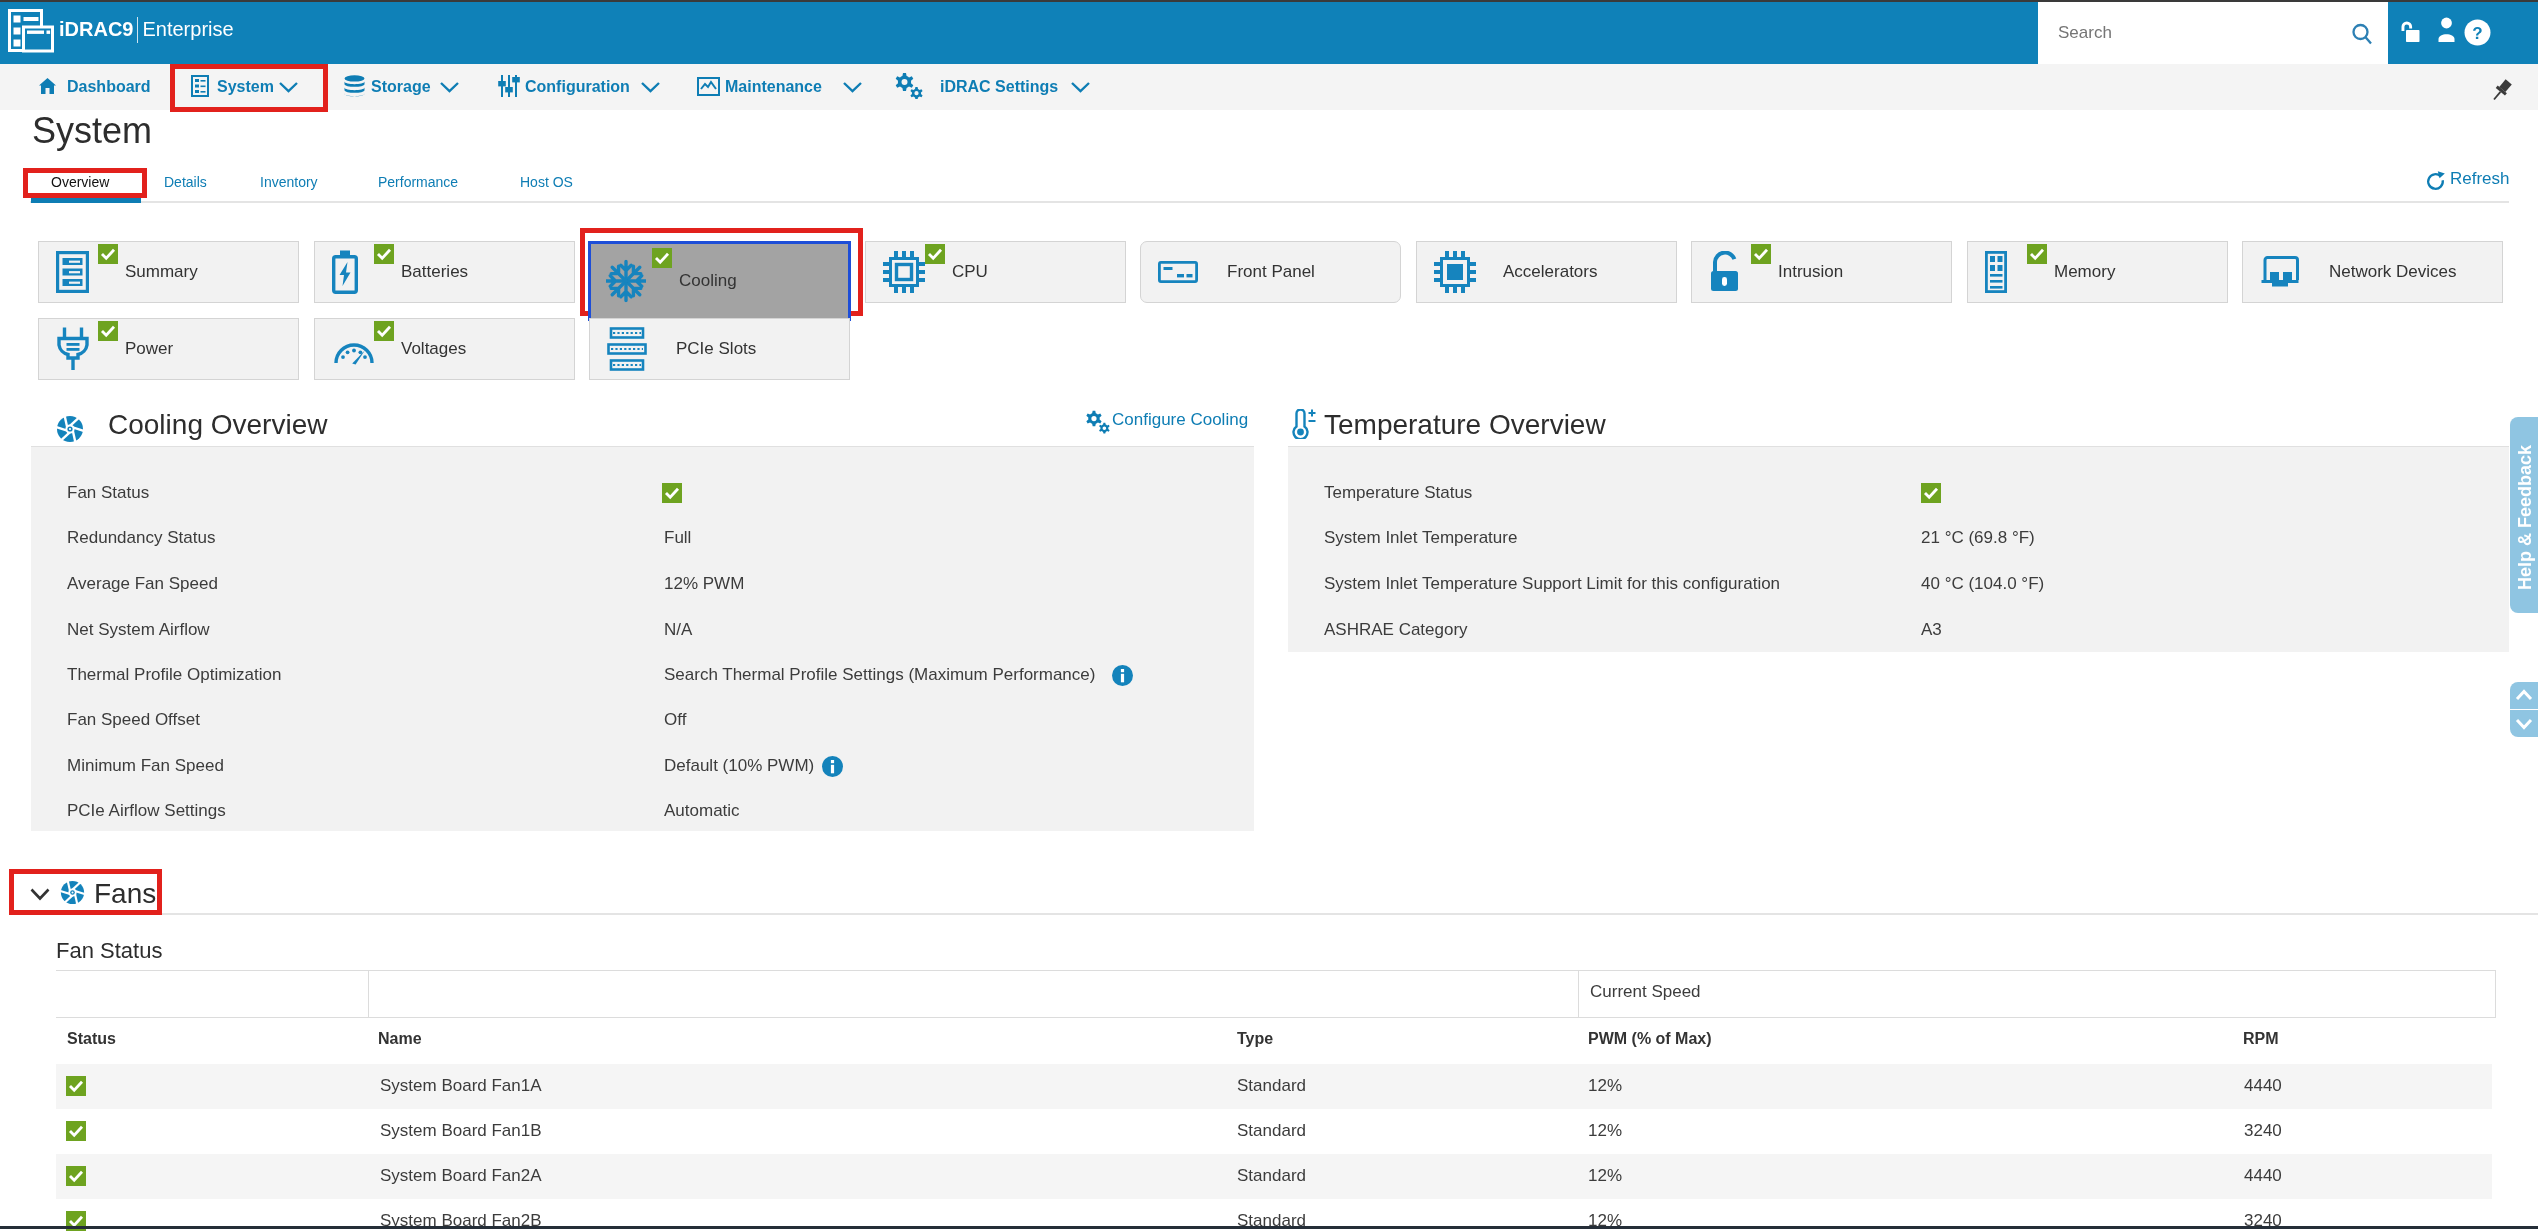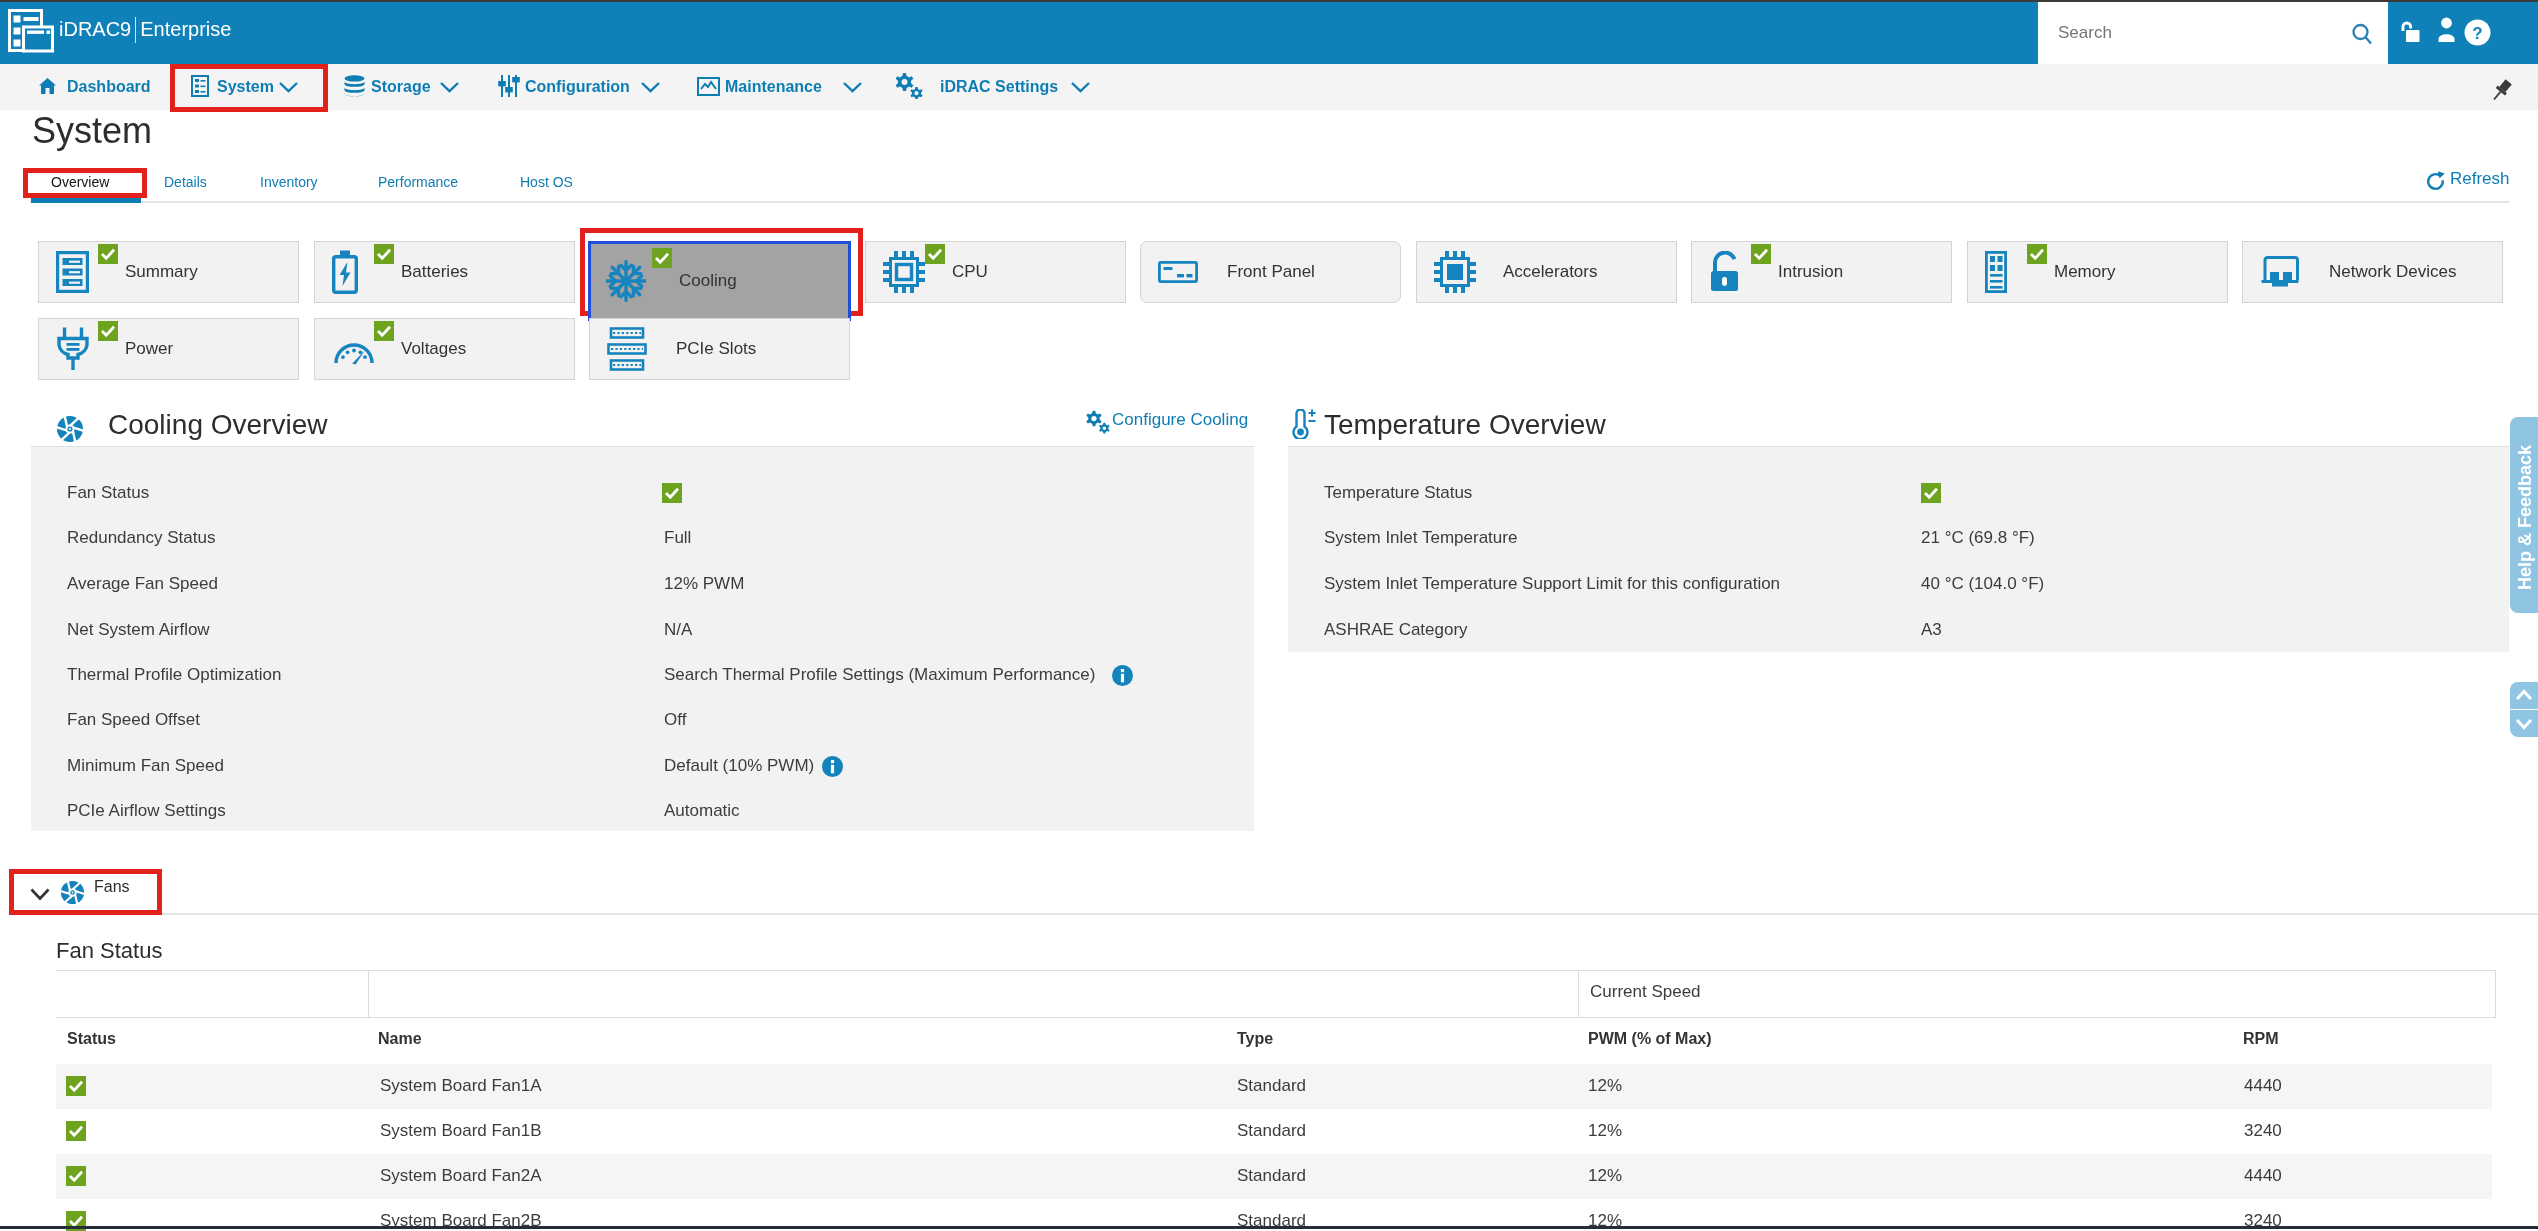--- a/index.html
+++ b/index.html
@@ -75,21 +75,21 @@
       <rect x="15.5" y="8" width="15" height="4"></rect>
     <rect x="5.5" y="18.5" width="7" height="7"></rect>
       <rect x="15.5" y="20" width="15" height="4"></rect>
     <rect x="5.5" y="30.5" width="7" height="7"></rect>
       <rect x="15.5" y="32" width="10" height="4"></rect>
   </g>
   <rect x="15.5" y="18" width="29" height="24" fill="#0f81b8" stroke="#fff" stroke-width="3"></rect>
   <rect x="19" y="21.5" width="17" height="3.4" fill="#fff"></rect>
   <rect x="38.5" y="21.5" width="3.6" height="3.4" fill="#fff"></rect>
 </svg>
-<div id="brand"><span style="font-weight:normal;">iDRAC9</span><span class="sep"></span><span>Enterprise</span></div>
+<div id="brand"><span style="font-weight:bold;">iDRAC9</span><span class="sep"></span><span>Enterprise</span></div>
 <div id="searchbox">
     <span class="ph">Search</span>
   <svg width="24" height="28" viewBox="0 0 24 28" style="position:absolute; left:314px; top:18px;">
       <circle cx="8.5" cy="12" r="7" fill="none" stroke="#2d80b4" stroke-width="2.3"></circle>
       <line x1="13.6" y1="17.3" x2="19" y2="23.5" stroke="#2d80b4" stroke-width="2.3"></line>
     </svg>
 </div>
 <div id="hdr-icons">
   <svg width="26" height="26" viewBox="0 0 26 26" style="position:absolute; left:12px; top:19px;">
       <g fill="#fff">
@@ -514,21 +514,21 @@
 <div class="prow" style="left:1921px; top:620px;">A3</div>
 
 <svg width="20" height="13" viewBox="0 0 20 13" style="position:absolute; left:30px; top:888px;">
     <path d="M1.5 1.5 L10 10.5 L18.5 1.5" fill="none" stroke="#333" stroke-width="2.6"></path>
   </svg>
 <svg width="25" height="25" viewBox="0 0 28 28" style="position:absolute; left:60px; top:880px;">
   <g transform="translate(14,14)">
       <use href="#fanicon"></use>
     </g>
 </svg>
-<div class="sechead" style="left:94px; top:878px; font-size:16px;">Fans</div>
+<div class="sechead" style="left:94px; top:878px; font-size:28px;">Fans</div>
 <div id="fans-redbox"></div>
 <div id="fans-line"></div>
 <div id="fanstatus-h">Fan Status</div>
 
 <div class="tl" style="left:56px; top:970px; width:2440px; height:1px;"></div>
 <div class="tl" style="left:368px; top:970px; width:1px; height:48px;"></div>
 <div class="tl" style="left:1578px; top:970px; width:1px; height:48px;"></div>
 <div class="tl" style="left:2495px; top:970px; width:1px; height:48px;"></div>
 <div class="tl" style="left:56px; top:1017px; width:2440px; height:1px;"></div>
 <div class="td" style="left:1590px; top:982px;">Current Speed</div>

